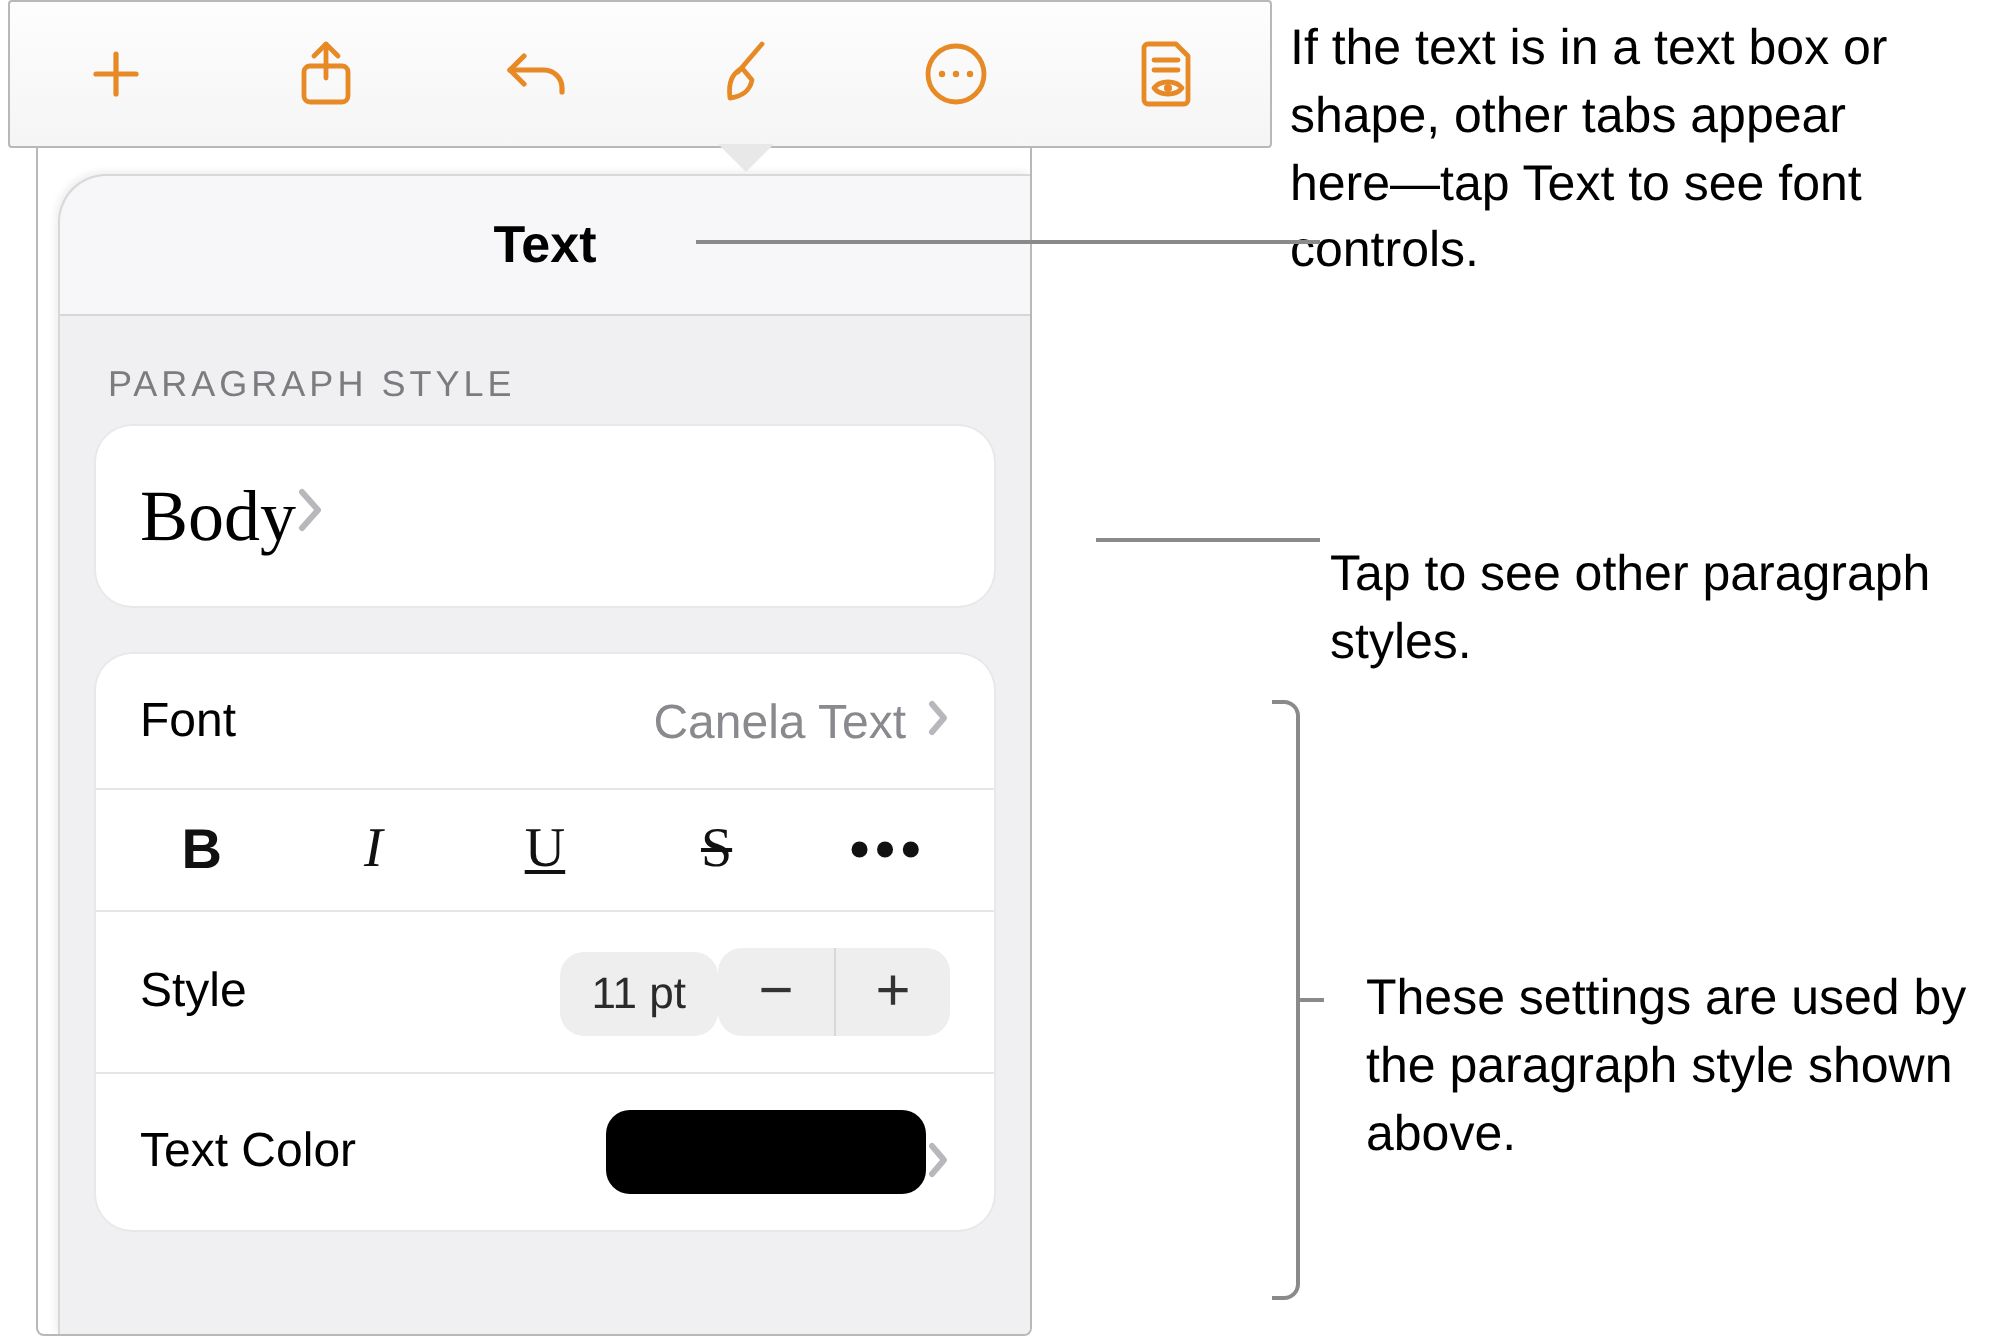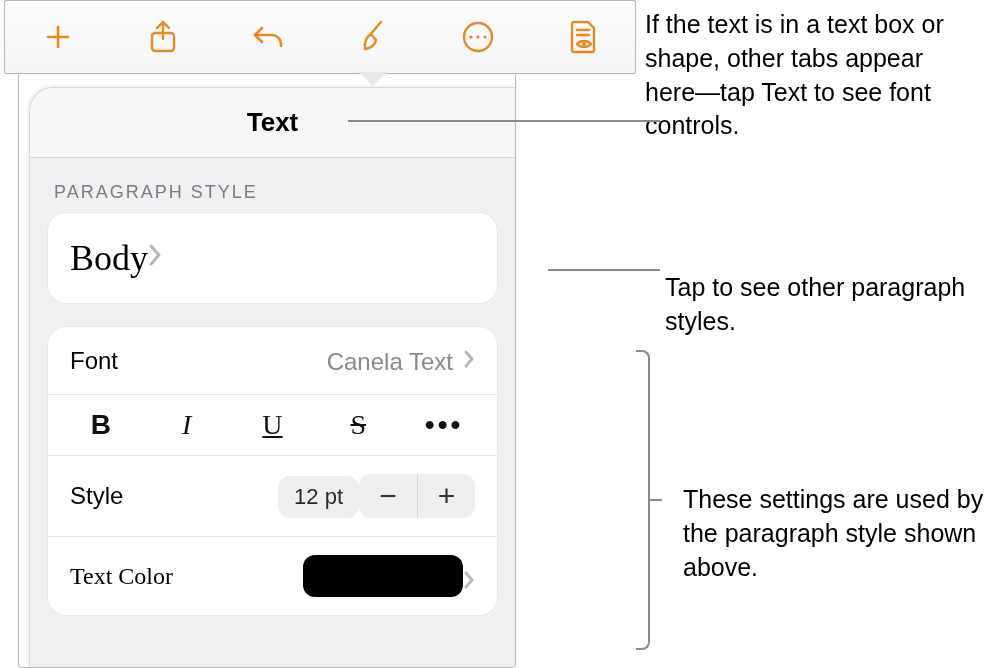--- a/index.html
+++ b/index.html
@@ -109,21 +109,21 @@
     font-size:26px;
   }
   .card + .card { margin-top:24px; }
   .row{
     display:flex;
     align-items:center;
     justify-content:space-between;
     padding:18px 22px;
     border-bottom:1px solid #e6e6e8;
   }
-  .row:last-child{ border-bottom:none;font-family:Liberation Serif, serif; }
+  .row:last-child{ border-bottom:none; }
   .row-label{
     font-size:24px;
     color:#000;
   }
   .row-value{
     font-size:24px;
     color:#8a8a8e;
     margin-right:10px;
   }
   .row .right{ display:flex; align-items:flex-end; gap:0; }
@@ -286,21 +286,21 @@
           <div class="sbtn b">B</div>
           <div class="sbtn i">I</div>
           <div class="sbtn u">U</div>
           <div class="sbtn s">S</div>
           <div class="sbtn dots">•••</div>
         </div>
 
         <div class="row">
           <div class="row-label">Style</div>
           <div class="right stepper">
-            <div class="size-badge">12 pt</div>
+            <div class="size-badge">11 pt</div>
             <div class="pm-group">
               <div class="pm">−</div>
               <div class="pm">+</div>
             </div>
           </div>
         </div>
 
         <div class="row">
           <div class="row-label">Text Color</div>
           <div class="right">

